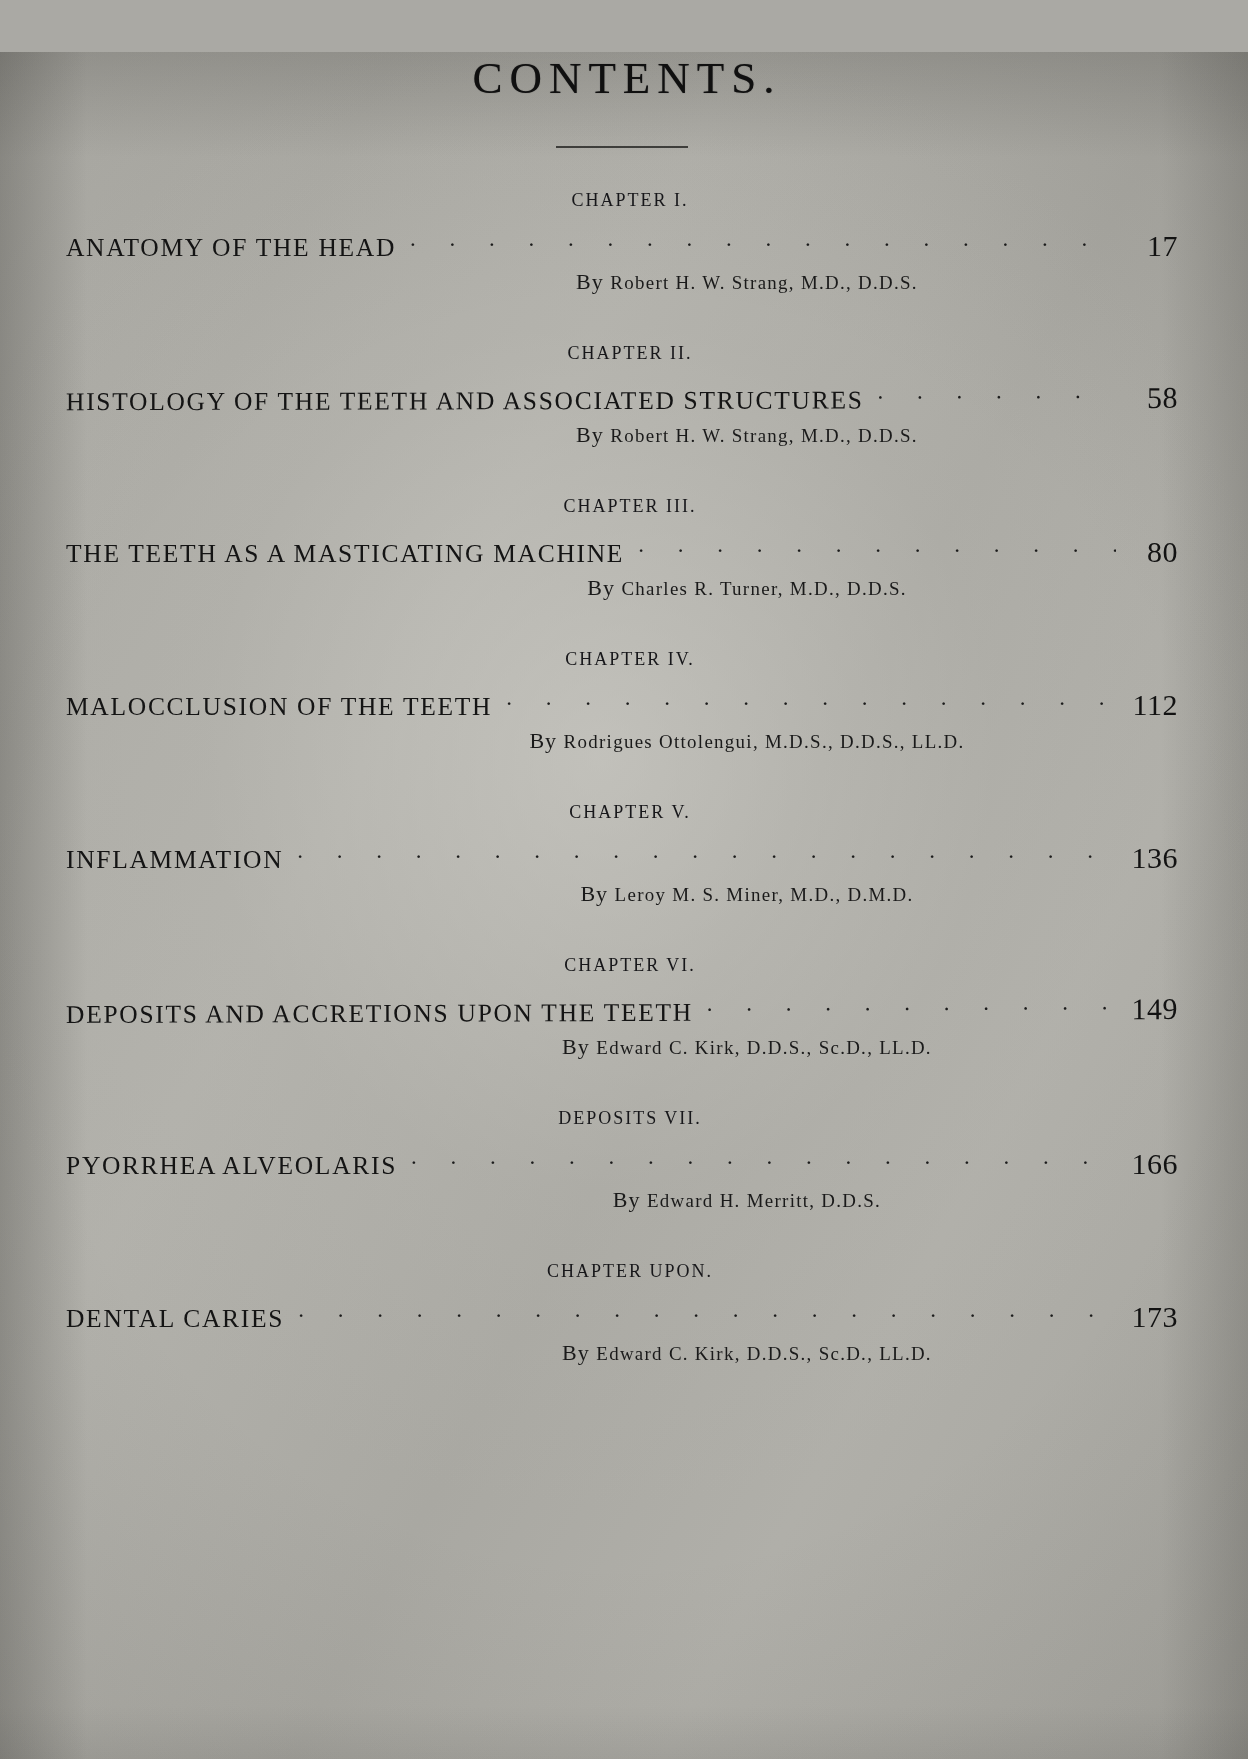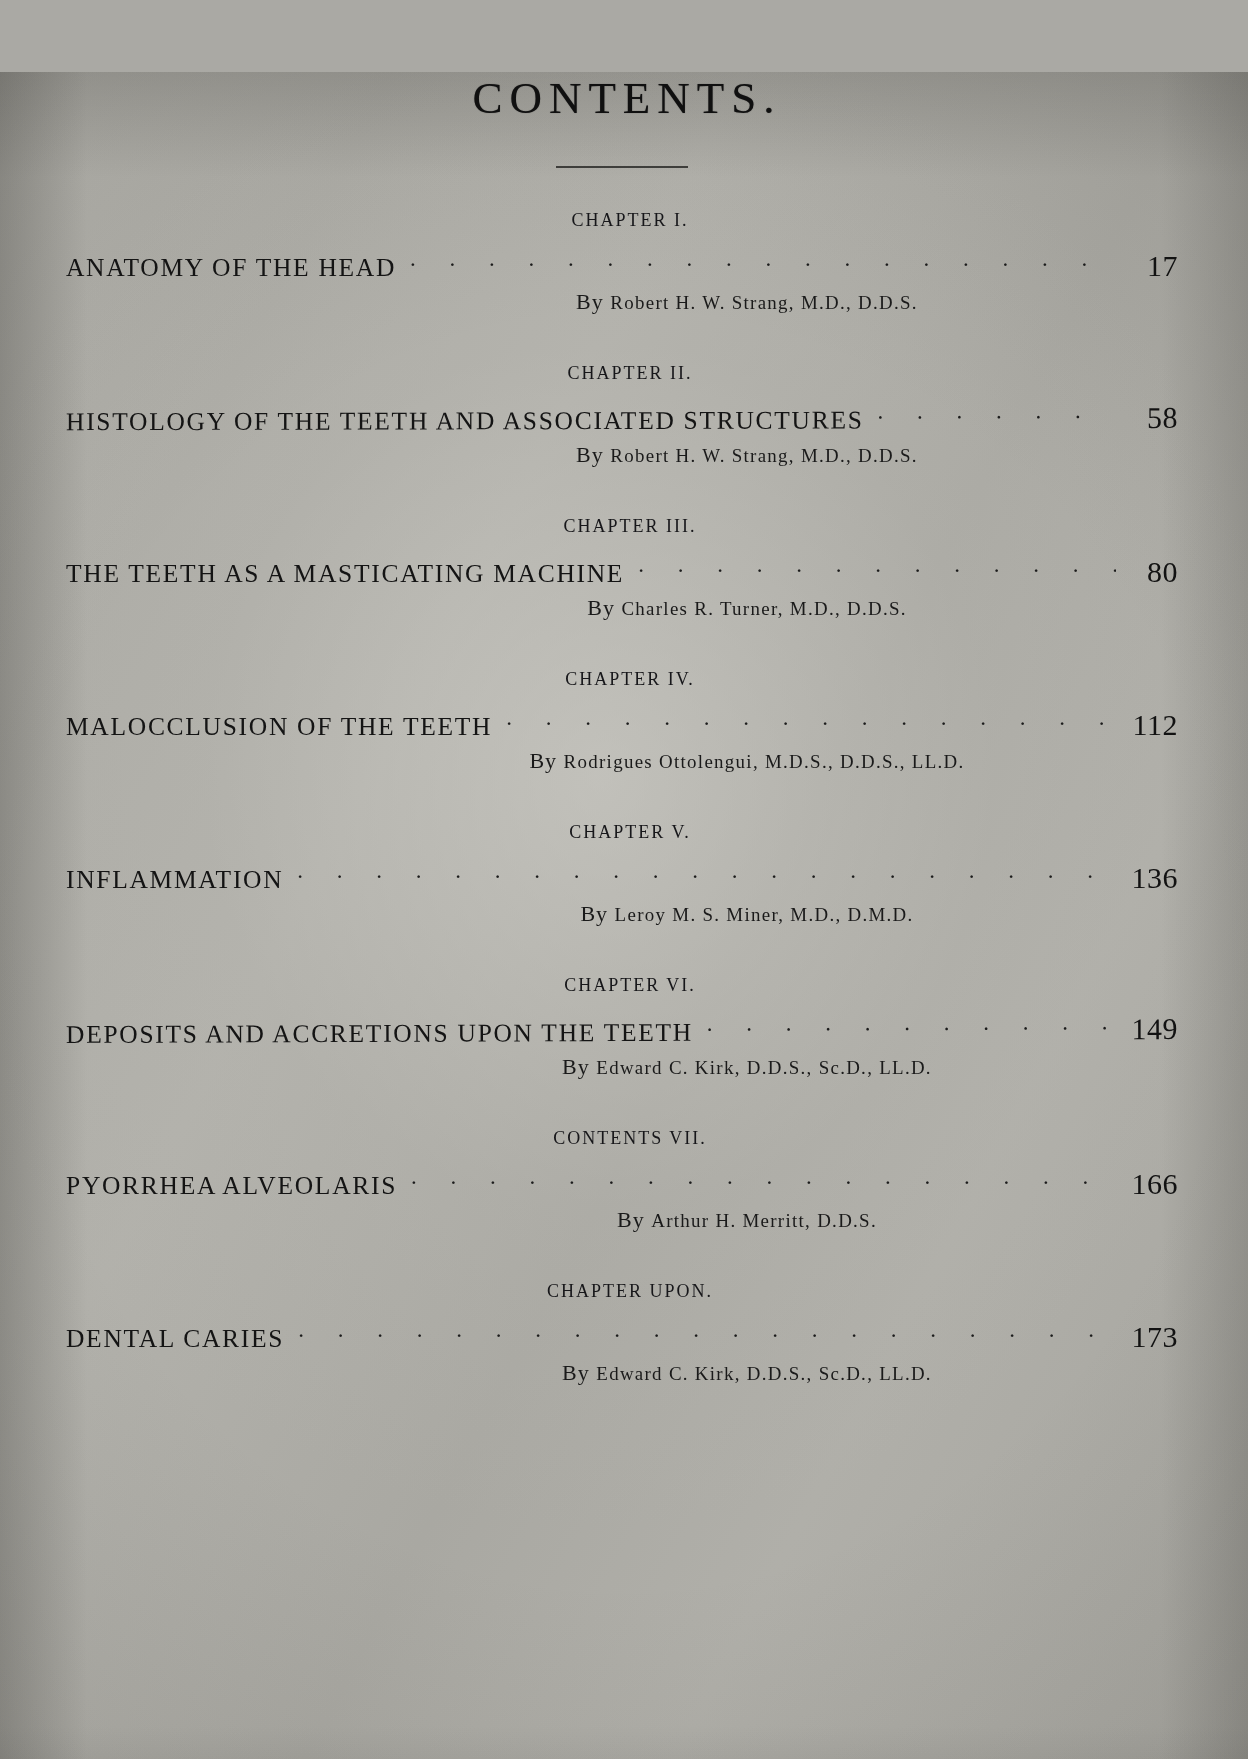--- a/index.html
+++ b/index.html
@@ -42,21 +42,21 @@
     position: relative;
     z-index: 2;
     padding: 0 70px 0 66px;
   }
 
   .toc-title {
     text-align: center;
     font-size: 45px;
     letter-spacing: 7px;
     font-weight: 400;
-    margin: 72px 0 0 0;
+    margin: 52px 0 0 0;
     padding-left: 10px;
     color: #101010;
     text-shadow: 0 0 1px rgba(20,20,20,0.45);
   }
 
   .rule {
     width: 132px;
     height: 2px;
     background: #2a2a28;
     margin: 42px auto 0 auto;
@@ -224,30 +224,30 @@
             <span>. . . . . . . . . . . . . . . . . . . . . . . . . . . . . . . . . . . . . . . . . . . . . . . . . . . .</span>
           </span>
         <span class="page-num">149</span>
       </div>
       <div class="byline">
         <span>By </span><span class="sc">Edward C. Kirk, D.D.S., Sc.D., LL.D.</span>
       </div>
     </div>
 
     <div class="chapter-block">
-      <div class="chapter-head">CONTENTS VII.</div>
+      <div class="chapter-head">DEPOSITS VII.</div>
       <div class="entry-line">
         <span class="entry-title">PYORRHEA ALVEOLARIS</span>
         <span class="leader">
             <span>. . . . . . . . . . . . . . . . . . . . . . . . . . . . . . . . . . . . . . . . . . . . . . . . . . . .</span>
           </span>
         <span class="page-num">166</span>
       </div>
       <div class="byline">
-        <span>By </span><span class="sc">Arthur H. Merritt, D.D.S.</span>
+        <span>By </span><span class="sc">Edward H. Merritt, D.D.S.</span>
       </div>
     </div>
 
     <div class="chapter-block">
       <div class="chapter-head">CHAPTER UPON.</div>
       <div class="entry-line">
         <span class="entry-title">DENTAL CARIES</span>
         <span class="leader">
             <span>. . . . . . . . . . . . . . . . . . . . . . . . . . . . . . . . . . . . . . . . . . . . . . . . . . . .</span>
           </span>

